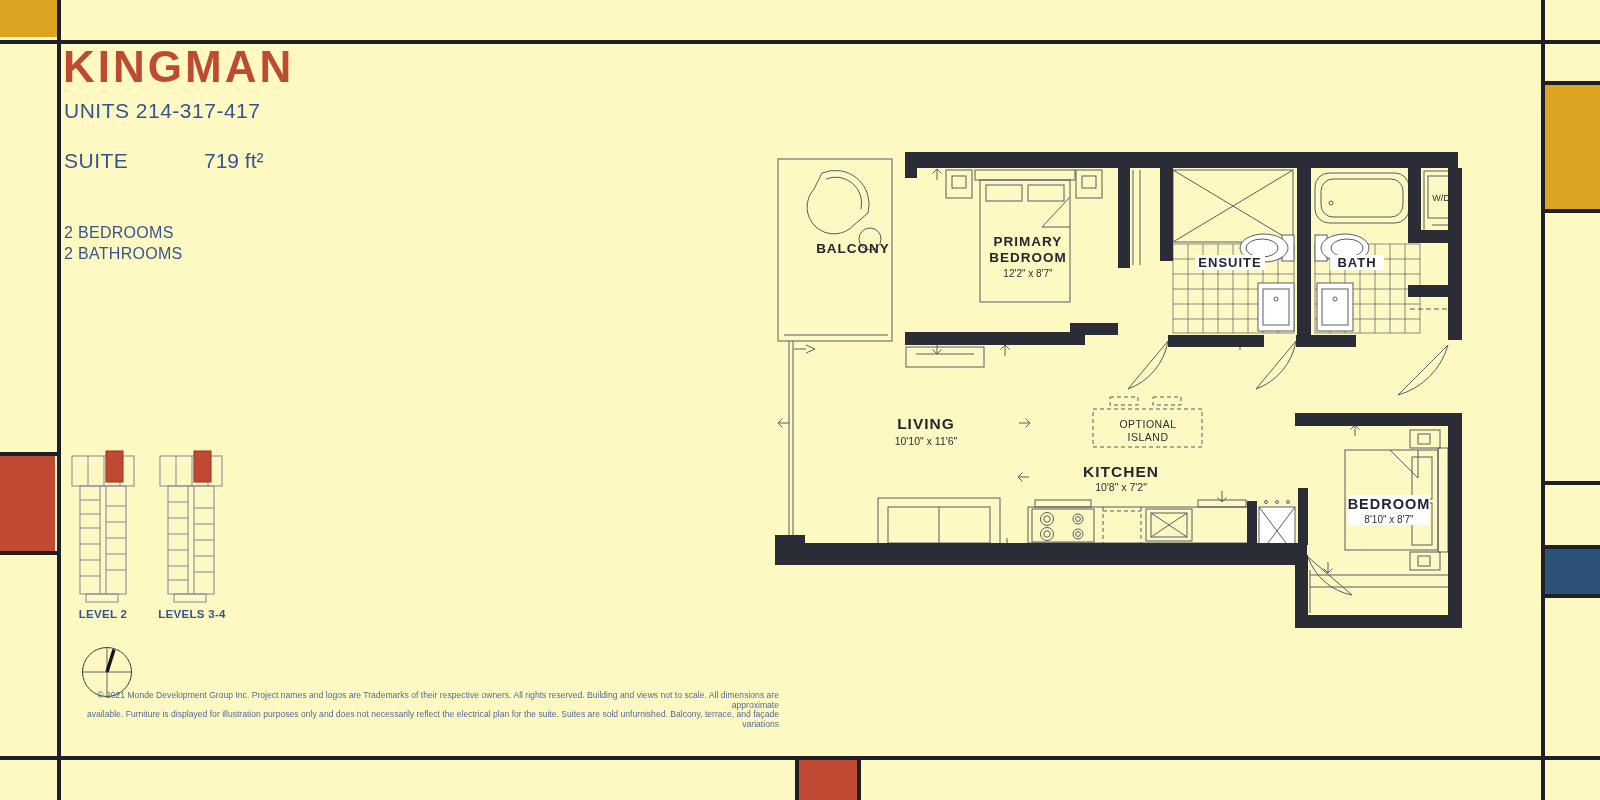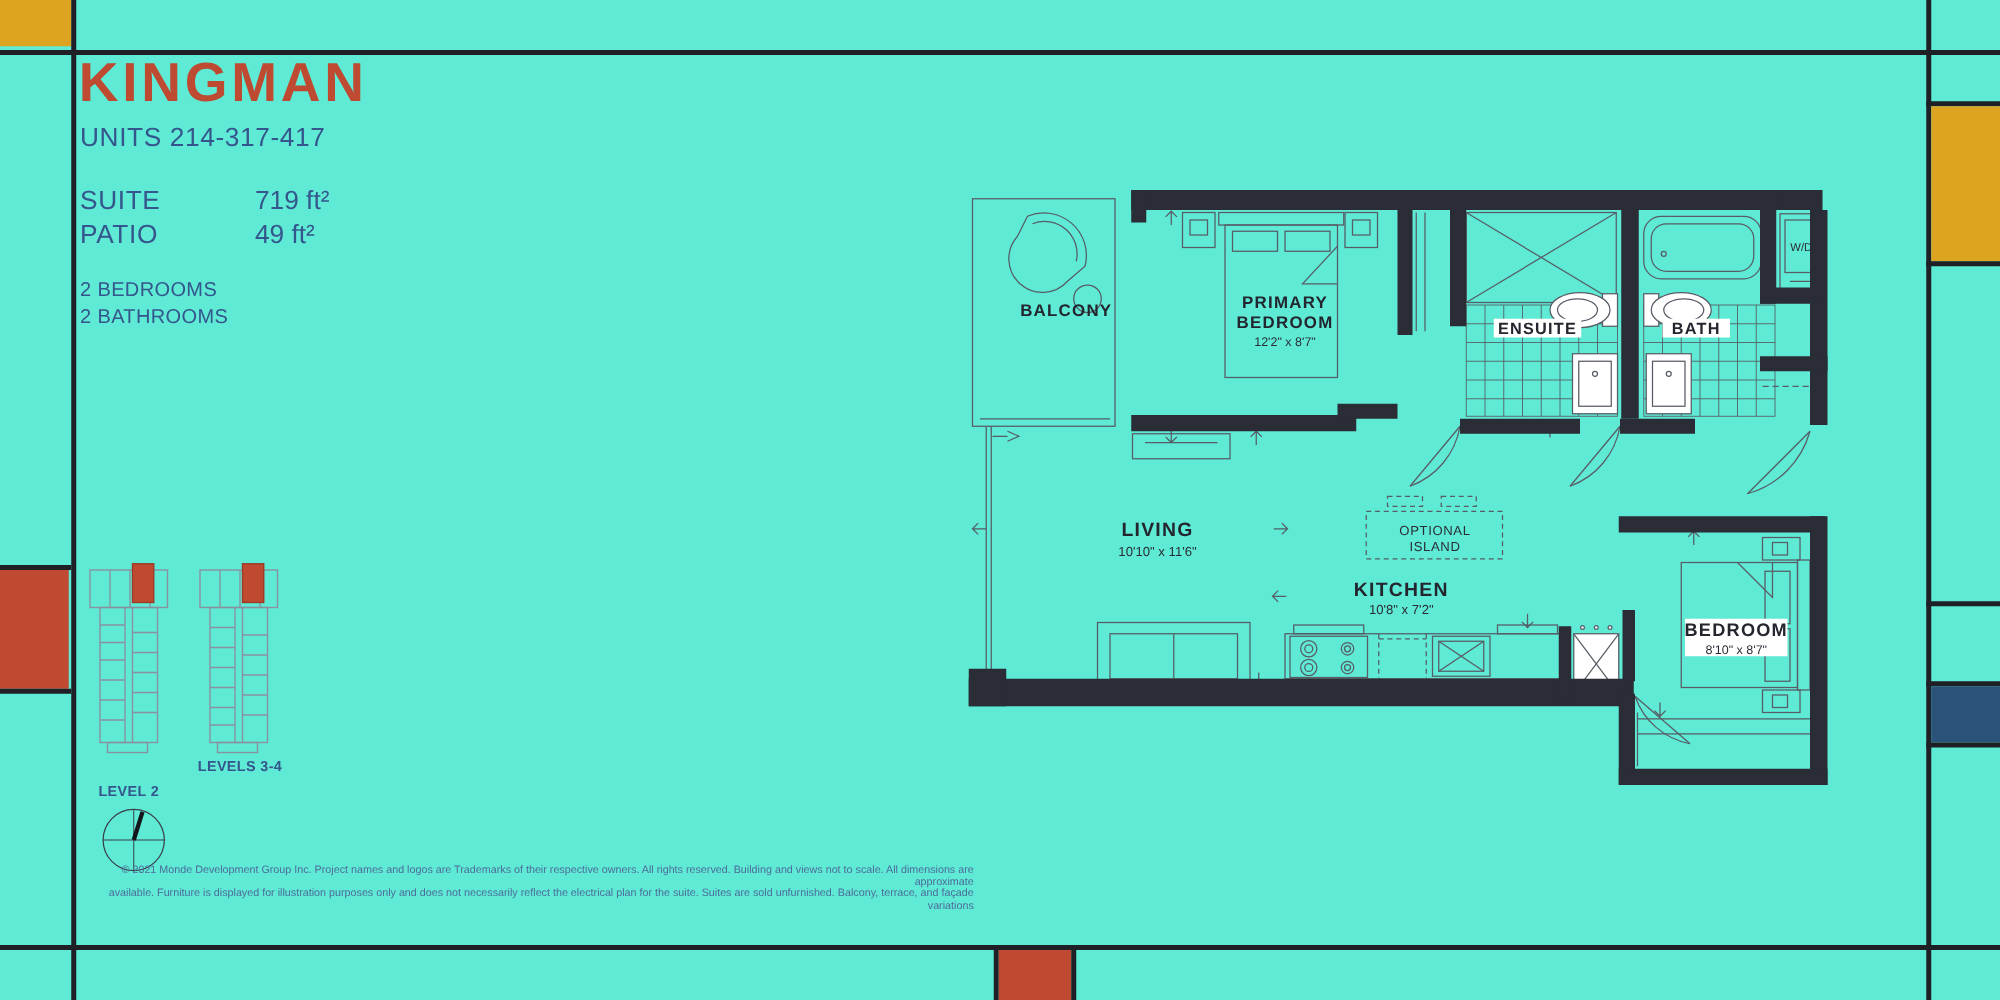--- a/index.html
+++ b/index.html
@@ -1,16 +1,16 @@
 <!DOCTYPE html>
 <html><head>
 <meta charset="utf-8">
 <style>
   html,body{margin:0;padding:0;background:#fff;}
-  #stage{position:relative;width:1600px;height:800px;background:#5eead4;overflow:hidden;
+  #stage{position:relative;width:1600px;height:800px;background:#fef9c3;overflow:hidden;
          font-family:"Liberation Sans", sans-serif;}
   .abs{position:absolute;}
   .mond{position:absolute;background:#1e2026;}
   .block{position:absolute;}
   
   .title{position:absolute;left:63px;top:42px;font-size:44px;font-weight:bold;
          letter-spacing:3px;color:#be4a31;}
   .units{position:absolute;left:64px;top:99px;font-size:21px;letter-spacing:0.5px;
          color:#35568c;font-weight:500;}
   .specrow{position:absolute;left:64px;font-size:21px;color:#35568c;font-weight:400;width:260px;}
@@ -50,23 +50,20 @@
 
   <div class="mond" style="left:795px;top:760px;width:4px;height:40px;"></div>
   <div class="block" style="left:799px;top:760px;width:58px;height:40px;background:#bf4a31;"></div>
   <div class="mond" style="left:857px;top:760px;width:4px;height:40px;"></div>
 
   <div class="title">KINGMAN</div>
   <div class="units">UNITS 214-317-417</div>
   <div class="specrow" style="top:149px;">
     <span class="lbl">SUITE</span><span>719 ft²</span>
   </div>
-  <div class="specrow" style="top:176px;">
-    <span class="lbl">PATIO</span><span>49 ft²</span>
-  </div>
   <div class="feature" style="top:224px;">2 BEDROOMS</div>
   <div class="feature" style="top:245px;">2 BATHROOMS</div>
 
   <svg class="abs" style="left:70px;top:448px;" width="160" height="160" viewBox="0 0 160 160">
     <g stroke="#8a90a0" stroke-width="1.1" fill="none">
       <g>
         <rect x="2" y="8" width="62" height="30"></rect>
         <line x1="18" y1="8" x2="18" y2="38"></line>
           <line x1="34" y1="8" x2="34" y2="38"></line>
           <line x1="50" y1="8" x2="50" y2="38"></line>
@@ -104,21 +101,21 @@
         <line x1="36" y1="60" x2="56" y2="60"></line>
           <line x1="36" y1="76" x2="56" y2="76"></line>
           <line x1="36" y1="92" x2="56" y2="92"></line>
           <line x1="36" y1="108" x2="56" y2="108"></line>
           <line x1="36" y1="124" x2="56" y2="124"></line>
         <rect x="16" y="146" width="32" height="8"></rect>
         <rect x="36" y="3" width="17" height="31" fill="#bf4a31" stroke="#9c3a26"></rect>
       </g>
     </g>
   </svg>
-  <div class="kp-label" style="left:70px;width:66px;margin-top:20px;">LEVEL 2</div>
+  <div class="kp-label" style="left:70px;width:66px;">LEVEL 2</div>
   <div class="kp-label" style="left:152px;width:80px;">LEVELS 3-4</div>
 
   <svg class="abs" style="left:80px;top:645px;" width="56" height="56" viewBox="0 0 56 56">
     <circle cx="27" cy="27" r="24.5" fill="none" stroke="#3a3f4a" stroke-width="1"></circle>
     <line x1="2.5" y1="27" x2="51.5" y2="27" stroke="#3a3f4a" stroke-width="0.8"></line>
     <line x1="27" y1="2.5" x2="27" y2="51.5" stroke="#3a3f4a" stroke-width="0.8"></line>
     <line x1="27" y1="27" x2="34" y2="4.5" stroke="#14161b" stroke-width="3.4"></line>
   </svg>
 
   <div class="disc">

